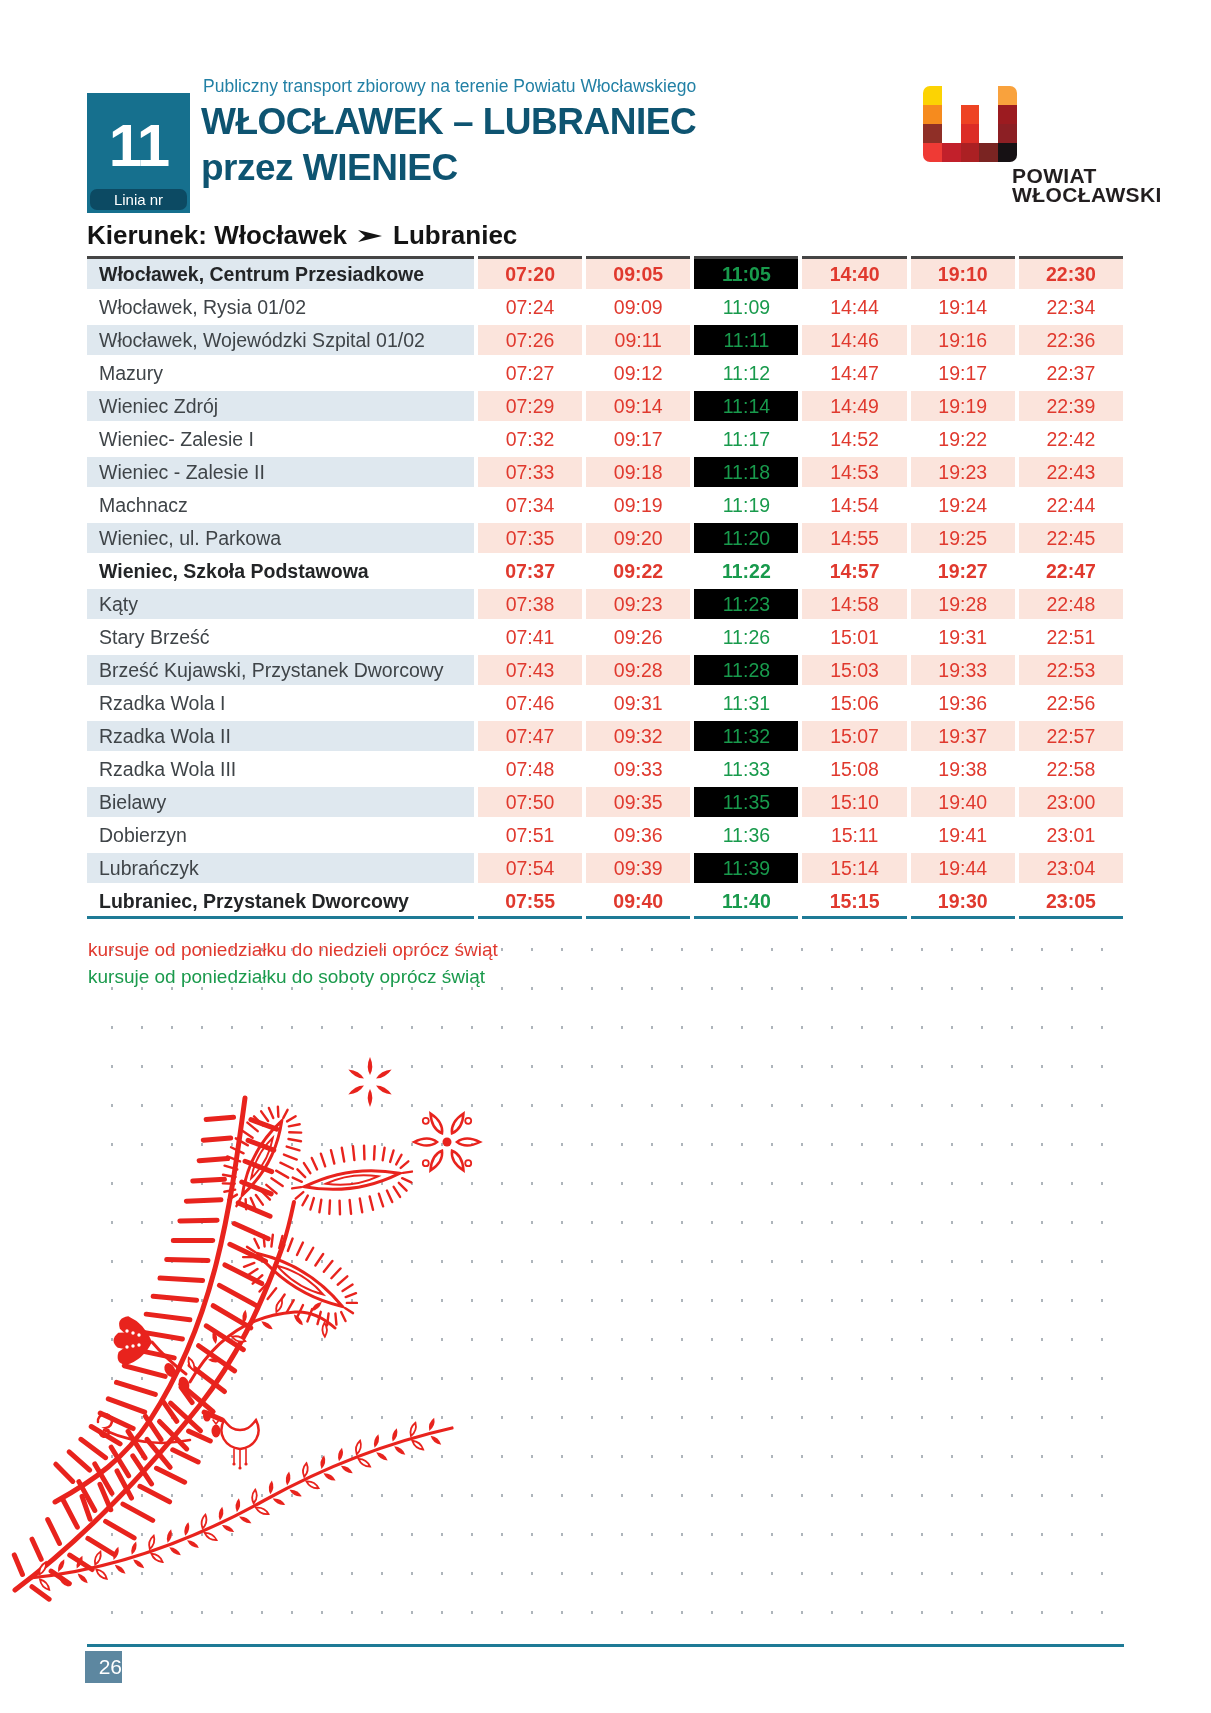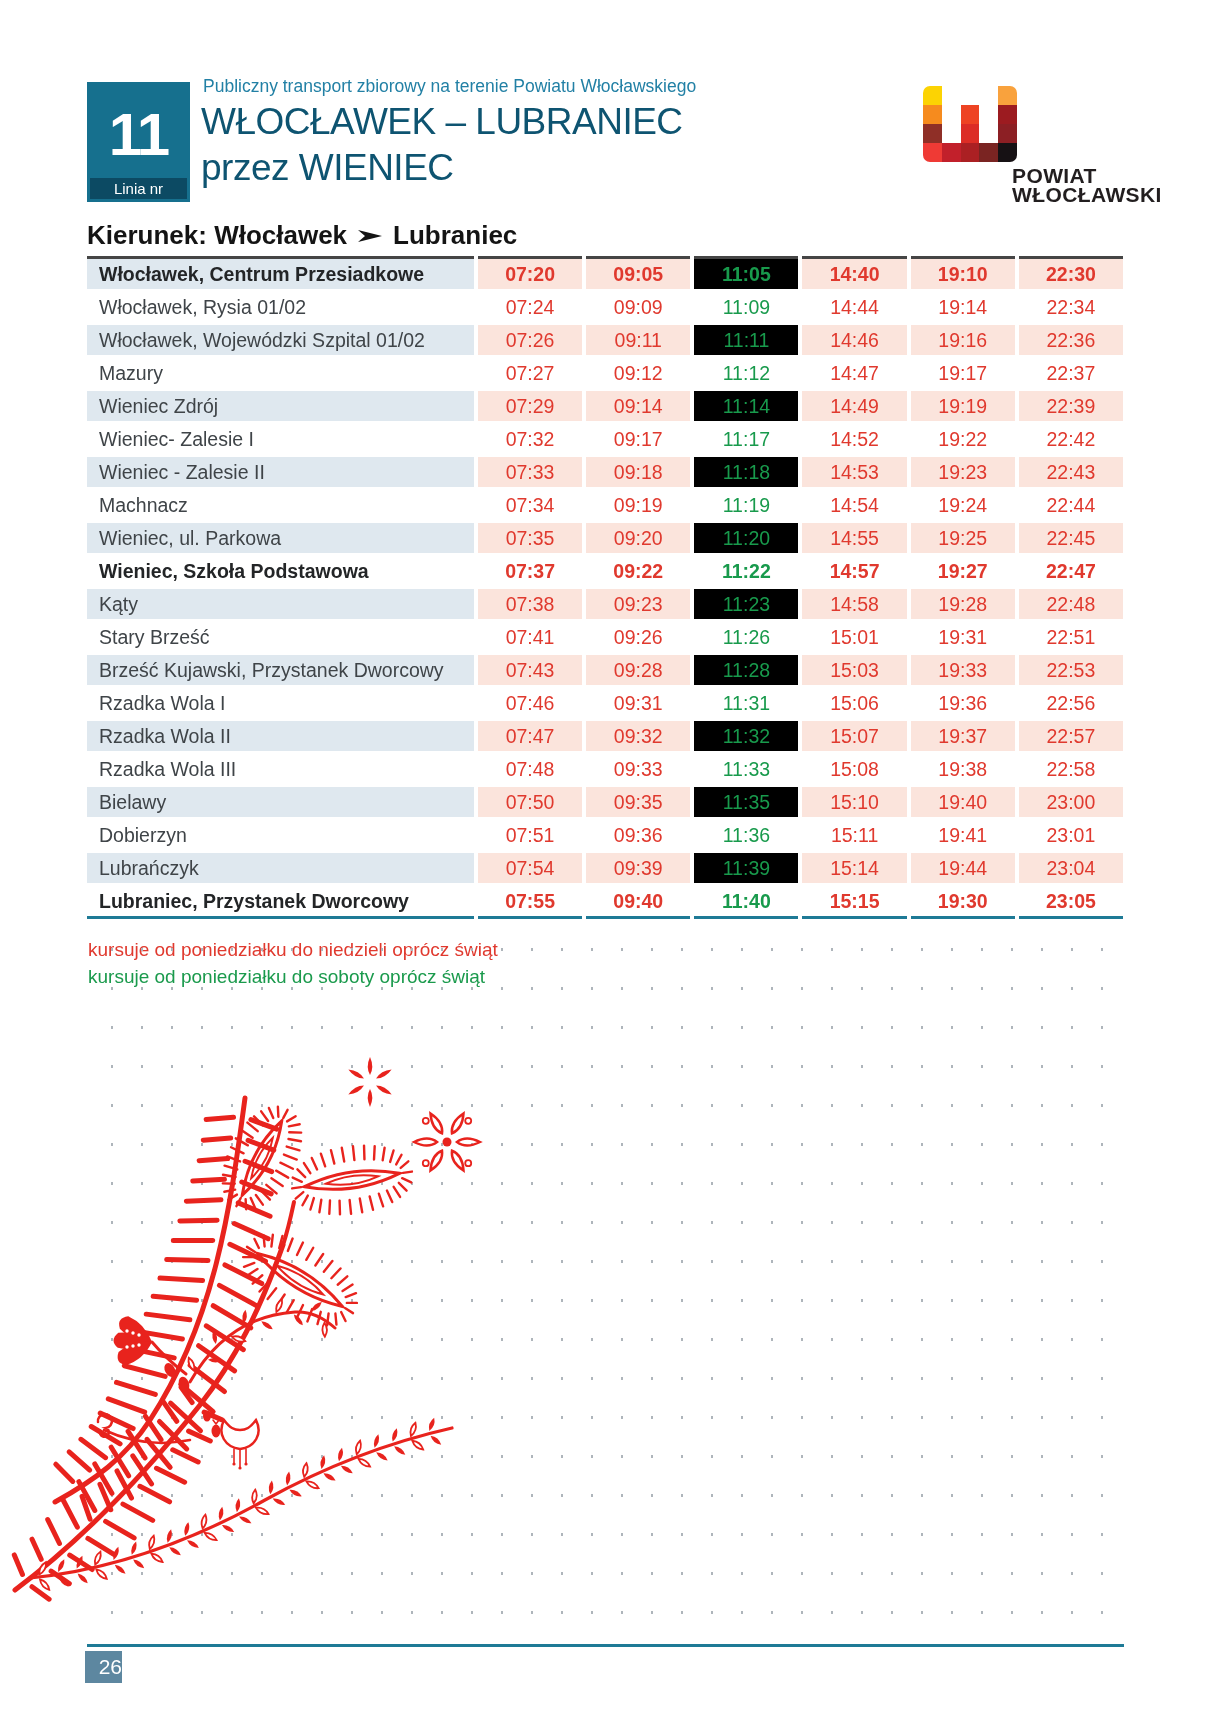--- a/index.html
+++ b/index.html
@@ -1,26 +1,26 @@
 <!DOCTYPE html>
 <html><head>
 <meta charset="utf-8">
 <style>
   html,body{margin:0;padding:0;background:#fff;}
   .page{position:relative;width:1211px;height:1713px;background:#ffffff;overflow:hidden;
         font-family:"Liberation Sans",sans-serif;}
 
   
-  .line-box{position:absolute;left:87px;top:82px;width:103px;height:120px;background:#16708e;}
+  .line-box{position:absolute;left:87px;top:93px;width:103px;height:120px;background:#16708e;}
   .line-number{position:absolute;left:0;right:0;top:6px;height:92px;display:flex;align-items:center;
                justify-content:center;color:#fff;font-size:60px;font-weight:700;letter-spacing:-2px;}
   .line-label{position:absolute;left:3px;right:3px;bottom:3px;height:21px;background:#0c4a63;color:#fff;
-              font-size:15px;display:flex;align-items:center;justify-content:center;}
+              font-size:15px;display:flex;align-items:center;justify-content:center;border-radius:7px;}
   .subtitle{position:absolute;left:203px;top:76px;font-size:17.5px;font-weight:500;color:#2280a5;}
-  .title{position:absolute;left:201px;top:99px;font-size:37px;font-weight:400;color:#0e5471;
+  .title{position:absolute;left:201px;top:99px;font-size:37px;font-weight:700;color:#0e5471;
          line-height:46px;letter-spacing:-0.5px;}
 
   
   .logo-w{position:absolute;left:923px;top:86px;display:grid;grid-template-columns:repeat(5,18.8px);
           grid-auto-rows:19px;}
   .logo-w span{display:block;}
   .w-a1{grid-area:1/1;background:#fcd303;border-top-left-radius:7px;}
   .w-a5{grid-area:1/5;background:#f9a23d;border-top-right-radius:7px;}
   .w-b1{grid-area:2/1;background:#f68b1e;}
   .w-b3{grid-area:2/3;background:#ee4323;}

